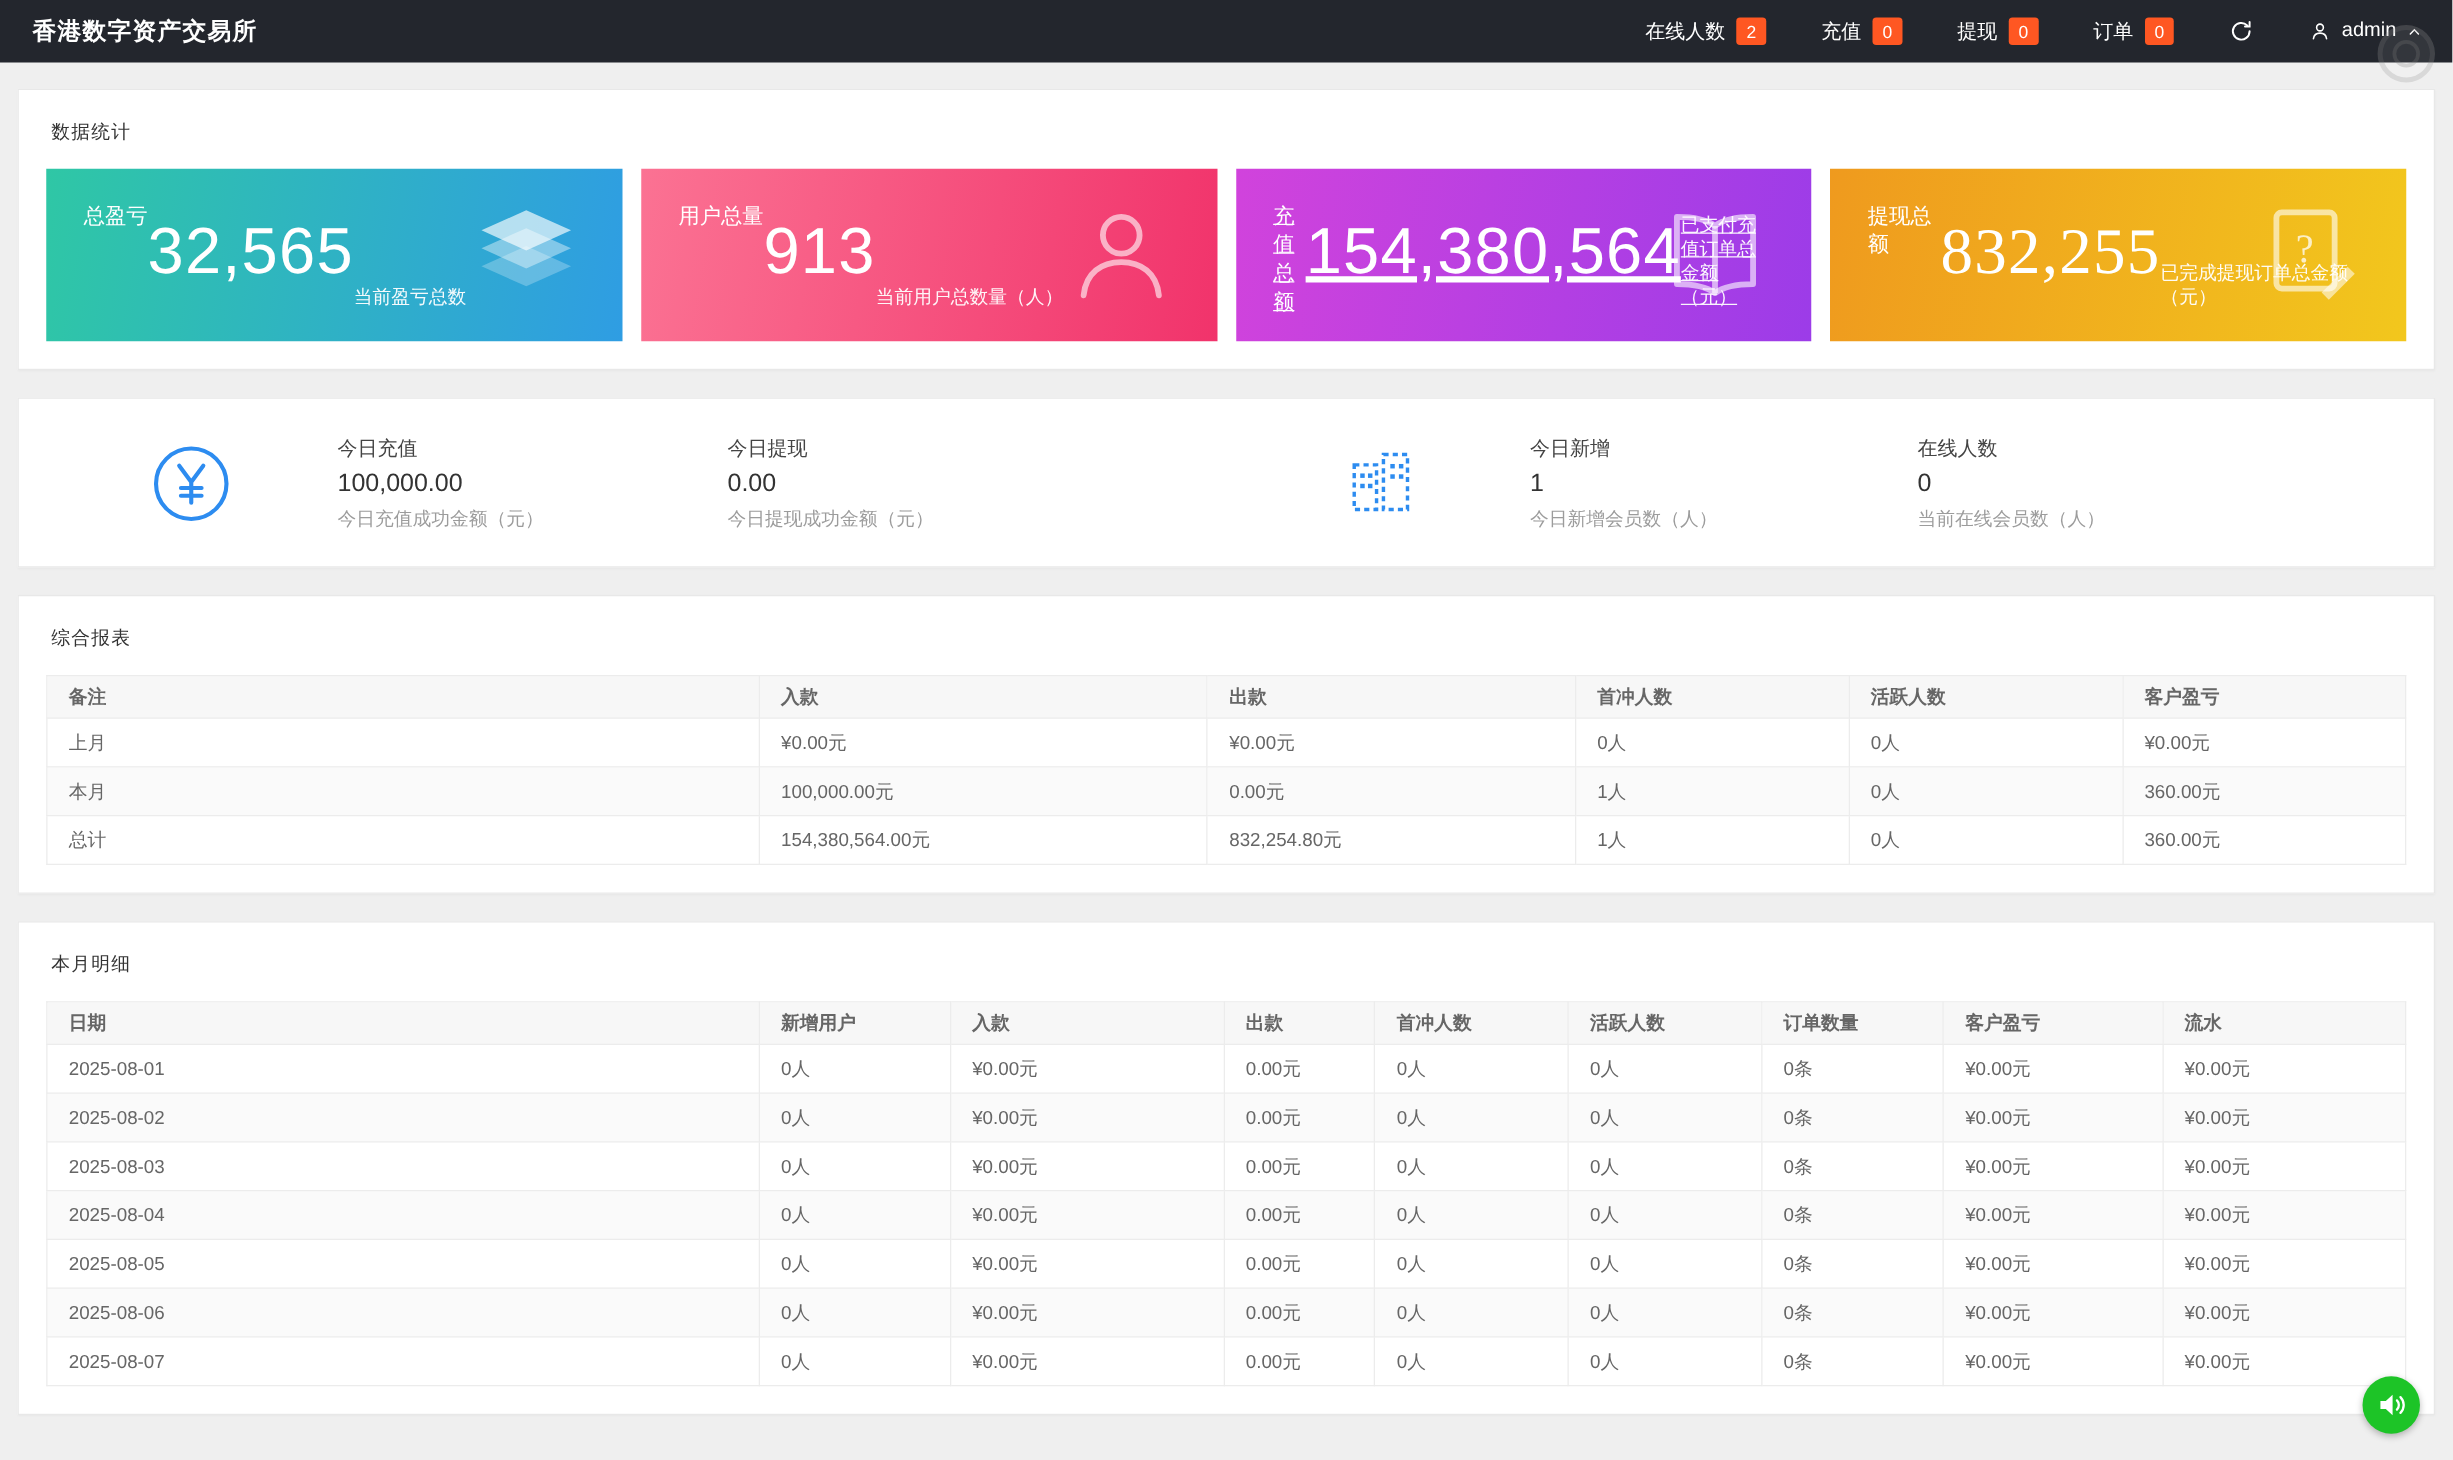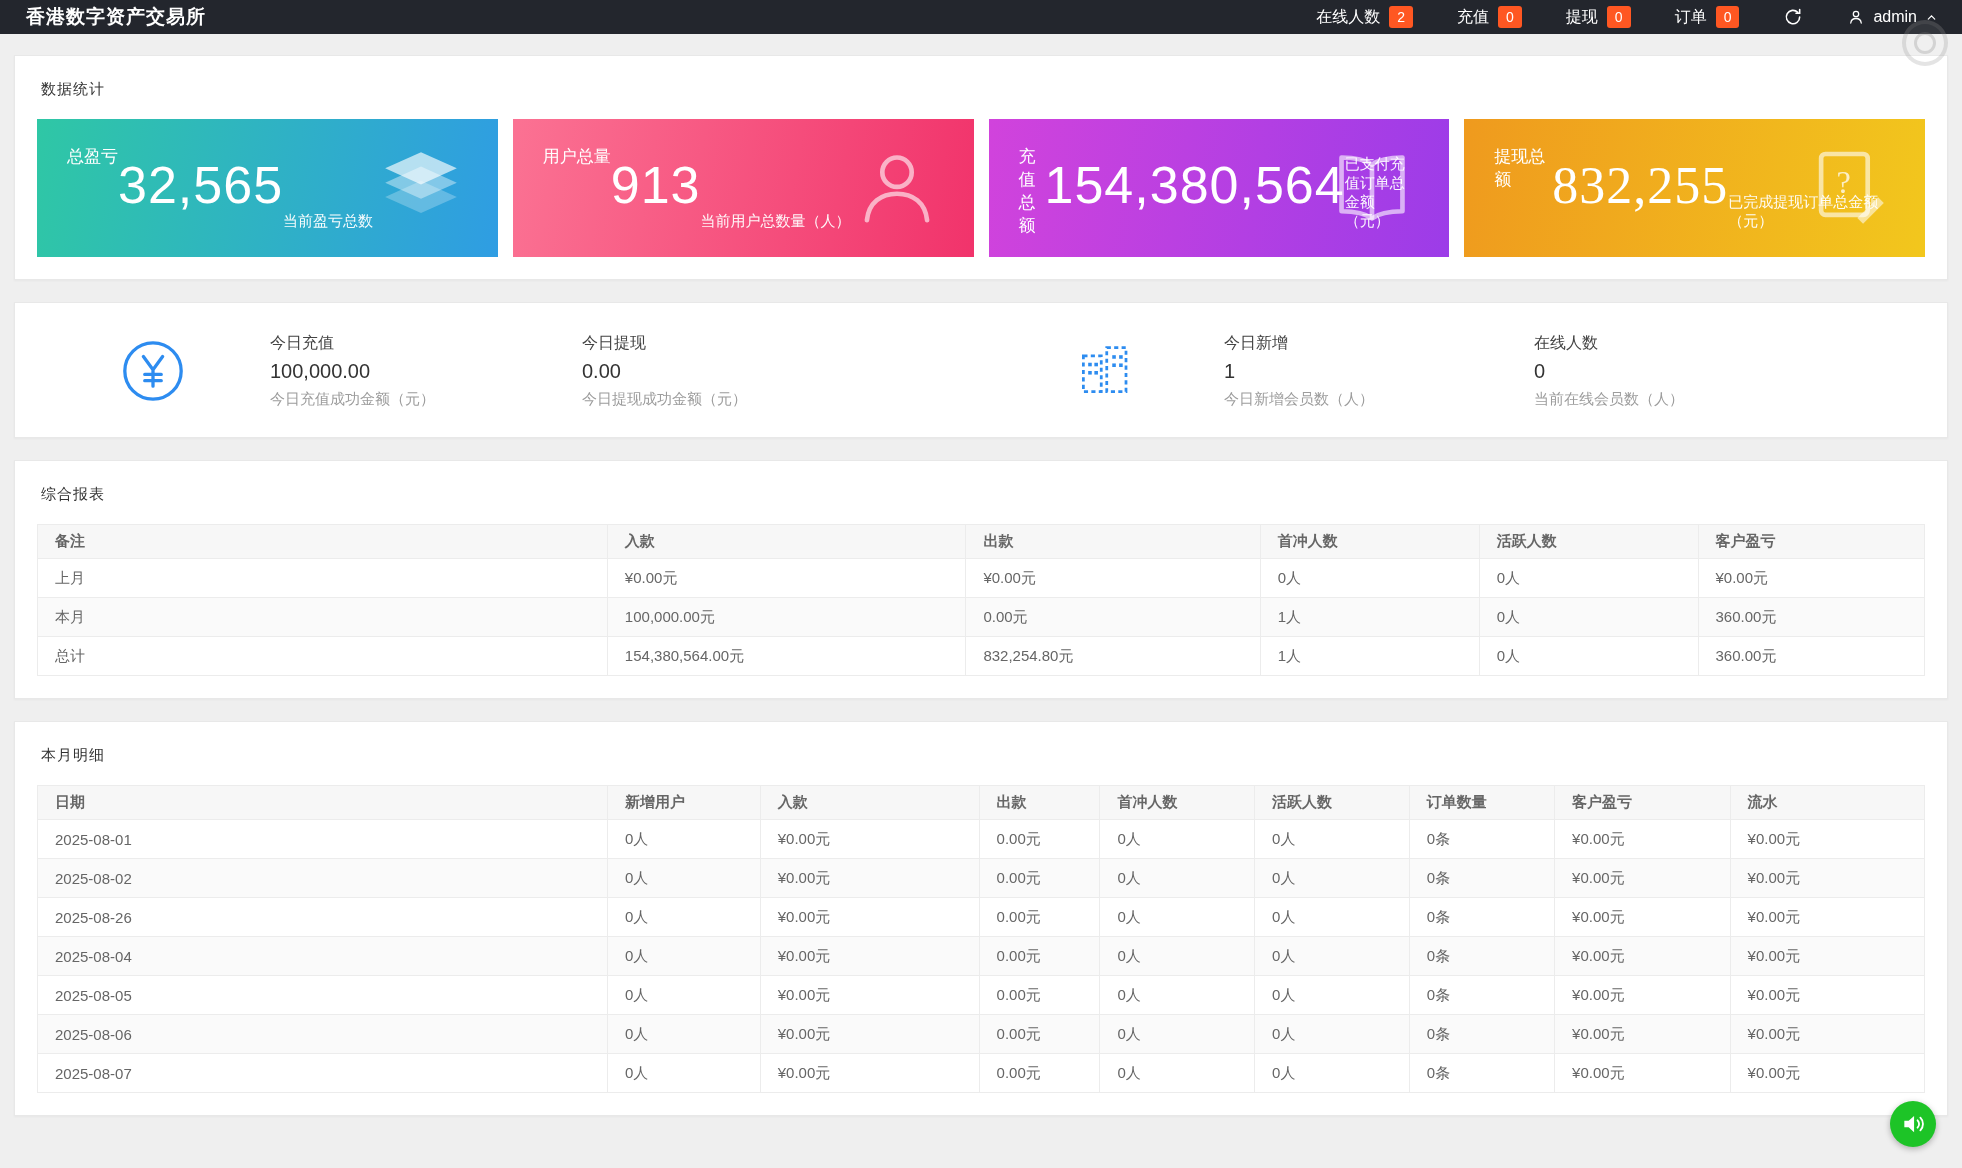--- a/index.html
+++ b/index.html
@@ -1,20 +1,20 @@
 <!DOCTYPE html>
 <html style="--page-bg: #efefef; --nav-bg: #23262d; --nav-active: #10a05f; --badge: #ff5722; --accent-blue: #2d8cf0; --fab-green: #1dc427;"><head>
 <meta charset="utf-8">
 <style>
   *{box-sizing:border-box;margin:0;padding:0}
   html,body{width:1962px;height:1168px;overflow:hidden}
   body{font-family:"Liberation Sans","DejaVu Sans",sans-serif;background:var(--page-bg,#efefef);position:relative;color:#333}
 
   
-  .navbar{height:34px;background:var(--nav-bg,#23262d);display:flex;align-items:stretch;color:#fff;position:relative;z-index:2}
+  .navbar{height:50px;background:var(--nav-bg,#23262d);display:flex;align-items:stretch;color:#fff;position:relative;z-index:2}
   .brand{display:flex;align-items:center;padding:0 26px;font-size:19px;font-weight:700;letter-spacing:1px;white-space:nowrap}
   .nav-items{display:flex}
   .nav-item{display:flex;align-items:center;padding:0 27px;font-size:16px;color:#f0f0f0;cursor:pointer;white-space:nowrap}
   .nav-item.active{background:var(--nav-active,#10a05f);color:#fff}
   .nav-right{margin-left:auto;display:flex;align-items:center;gap:44px;padding-right:24px}
   .counter{display:flex;align-items:center;gap:9px;font-size:16px;cursor:pointer;white-space:nowrap}
   .counter .badge{background:var(--badge,#ff5722);color:#fff;font-size:14px;line-height:1;padding:4px 8px;border-radius:3px}
   .icon-btn{display:flex;align-items:center;cursor:pointer}
   .user-menu{display:flex;gap:8px;font-size:16px;cursor:pointer}
 
@@ -127,21 +127,21 @@
         <div class="card-label">用户总量</div>
         <div class="card-value">913</div>
         <div class="card-caption">当前用户总数量（人）</div>
         <span class="card-icon">
           <svg viewBox="0 0 24 24" fill="none" stroke="rgba(255,255,255,.6)" stroke-width="1.3" stroke-linecap="round">
             <circle cx="12" cy="7.6" r="4.1"></circle>
             <path d="M3.6 21c.5-5 4-7.4 8.4-7.4s7.9 2.4 8.4 7.4"></path>
           </svg>
         </span>
       </div>
-      <div class="card" style="background: linear-gradient(100deg, rgb(209, 67, 220), rgb(156, 60, 232));">
+      <div class="card" style="background: linear-gradient(100deg, rgb(209, 67, 220), rgb(156, 60, 232)); text-decoration: underline;">
         <div class="card-label">充值总额</div>
         <div class="card-value">154,380,564</div>
         <div class="card-caption">已支付充值订单总金额（元）</div>
         <span class="card-icon">
           <svg viewBox="0 0 24 24" fill="none" stroke="rgba(255,255,255,.6)" stroke-width="1.3" stroke-linejoin="round">
             <path d="M12 5.5C10 4 7 3.5 3.5 3.5v15C7 18.5 10 19 12 20.5c2-1.5 5-2 8.5-2v-15C17 3.5 14 4 12 5.5z"></path>
             <path d="M12 5.5v15"></path>
           </svg>
         </span>
       </div>
@@ -301,21 +301,21 @@
             <td>0人</td>
             <td>¥0.00元</td>
             <td>0.00元</td>
             <td>0人</td>
             <td>0人</td>
             <td>0条</td>
             <td>¥0.00元</td>
             <td>¥0.00元</td>
           </tr>
           <tr>
-            <td>2025-08-26</td>
+            <td>2025-08-03</td>
             <td>0人</td>
             <td>¥0.00元</td>
             <td>0.00元</td>
             <td>0人</td>
             <td>0人</td>
             <td>0条</td>
             <td>¥0.00元</td>
             <td>¥0.00元</td>
           </tr>
           <tr>

